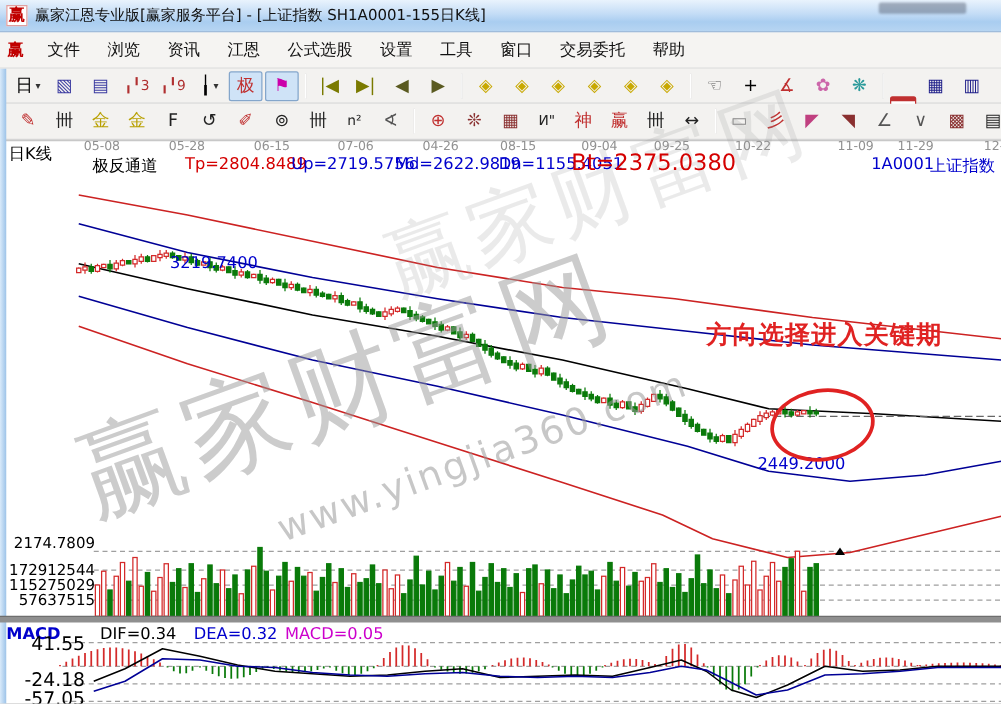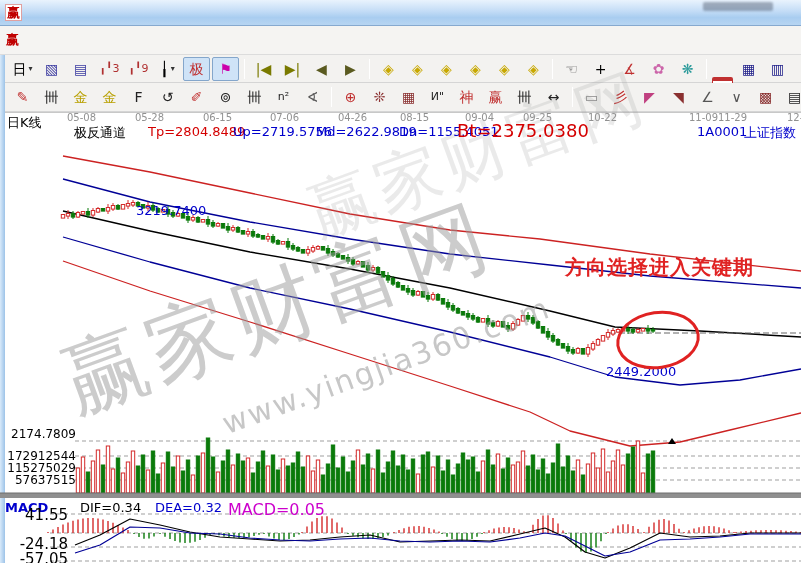--- a/index.html
+++ b/index.html
@@ -45,25 +45,38 @@
   .ellipse{position:absolute;z-index:5;border:3px solid #e02222;border-radius:50%;transform:rotate(-8deg);}
   .blue{color:#0000cc;} .red{color:#d40000;} .mag{color:#cc00cc;} .blk{color:#000;}
 </style>
 </head>
 <body>
 
 <div class="app">
 
   <div class="titlebar">
     <span class="applogo">赢</span>
+    <span class="wtitle">赢家江恩专业版[赢家服务平台] - [上证指数  SH1A0001-155日K线]</span>
     <span class="wincontrols"></span>
   </div>
 
   <div class="menubar">
     <span class="menulogo">赢</span>
+    <div id="menu-items" style="display:flex;">
+        <span class="menu-item">文件</span>
+        <span class="menu-item">浏览</span>
+        <span class="menu-item">资讯</span>
+        <span class="menu-item">江恩</span>
+        <span class="menu-item">公式选股</span>
+        <span class="menu-item">设置</span>
+        <span class="menu-item">工具</span>
+        <span class="menu-item">窗口</span>
+        <span class="menu-item">交易委托</span>
+        <span class="menu-item">帮助</span>
+      </div>
   </div>
 
   <div class="toolbar" id="tb1">
       <span class="tb-btn" style="color: rgb(0, 0, 0);">日<span class="dd">▾</span></span>
       <span class="tb-btn" style="color: rgb(58, 58, 160);">▧</span>
       <span class="tb-btn" style="color: rgb(58, 58, 160);">▤</span>
       <span class="tb-btn small" style="color: rgb(176, 48, 48);">╻╹3</span>
       <span class="tb-btn small" style="color: rgb(176, 48, 48);">╻╹9</span>
       <span class="tb-btn" style="color: rgb(0, 0, 0);">╽<span class="dd">▾</span></span>
       <span class="tb-btn pressed" style="color: rgb(192, 48, 48);">极</span>
@@ -131,21 +144,21 @@
   <div id="dates">
       <span class="datelbl" style="left: 67px;">05-08</span>
       <span class="datelbl" style="left: 135px;">05-28</span>
       <span class="datelbl" style="left: 203px;">06-15</span>
       <span class="datelbl" style="left: 270px;">07-06</span>
       <span class="datelbl" style="left: 338px;">04-26</span>
       <span class="datelbl" style="left: 400px;">08-15</span>
       <span class="datelbl" style="left: 465px;">09-04</span>
       <span class="datelbl" style="left: 523px;">09-25</span>
       <span class="datelbl" style="left: 588px;">10-22</span>
-      <span class="datelbl" style="left: 689px;">11-09</span>
+      <span class="datelbl" style="left: 670px;">11-09</span>
       <span class="datelbl" style="left: 718px;">11-29</span>
       <span class="datelbl" style="left: 787px;">12-1</span>
     </div>
 
   <div class="lbl blk" style="left:74px;top:124px;font-size:13px;z-index:4;">极反通道</div>
   <div class="lbl red" style="left:148px;top:124px;font-size:13px;z-index:4;">Tp=2804.8489</div>
   <div class="lbl blue" style="left:233px;top:124px;font-size:13px;z-index:4;">Up=2719.5756</div>
   <div class="lbl blue" style="left:316px;top:124px;font-size:13px;z-index:4;">Md=2622.9819</div>
   <div class="lbl blue" style="left:399px;top:124px;font-size:13px;z-index:4;">Dn=1155.4051</div>
   <div class="lbl red" style="left:457px;top:120px;font-size:18px;z-index:4;">Bt=2375.0380</div>
@@ -692,19 +705,19 @@
   <div class="ellipse" style="left:616px;top:311px;width:78px;height:52px;"></div>
 
   <div class="gutter" style="top:427px;z-index:4;">2174.7809</div>
   <div class="gutter" style="top:449px;z-index:4;">172912544</div>
   <div class="gutter" style="top:461px;z-index:4;">115275029</div>
   <div class="gutter" style="top:473px;z-index:4;">57637515</div>
 
   <div class="lbl blue" style="left:5px;top:500px;font-size:13px;z-index:4;font-weight:bold;">MACD</div>
   <div class="lbl blk" style="left:80px;top:500px;font-size:13px;z-index:4;">DIF=0.34</div>
   <div class="lbl blue" style="left:155px;top:500px;font-size:13px;z-index:4;">DEA=0.32</div>
-  <div class="lbl mag" style="left:228px;top:500px;font-size:16px;z-index:4;">MACD=0.05</div>
+  <div class="lbl mag" style="left:228px;top:500px;font-size:13px;z-index:4;">MACD=0.05</div>
   <div class="gutter m" style="top:506px;z-index:4;">41.55</div>
   <div class="gutter m" style="top:520px;z-index:4;margin-top:42px;">8.68</div>
   <div class="gutter m" style="top:535px;z-index:4;">-24.18</div>
   <div class="gutter m" style="top:550px;z-index:4;">-57.05</div>
 
 </div>
 
 </body></html>

